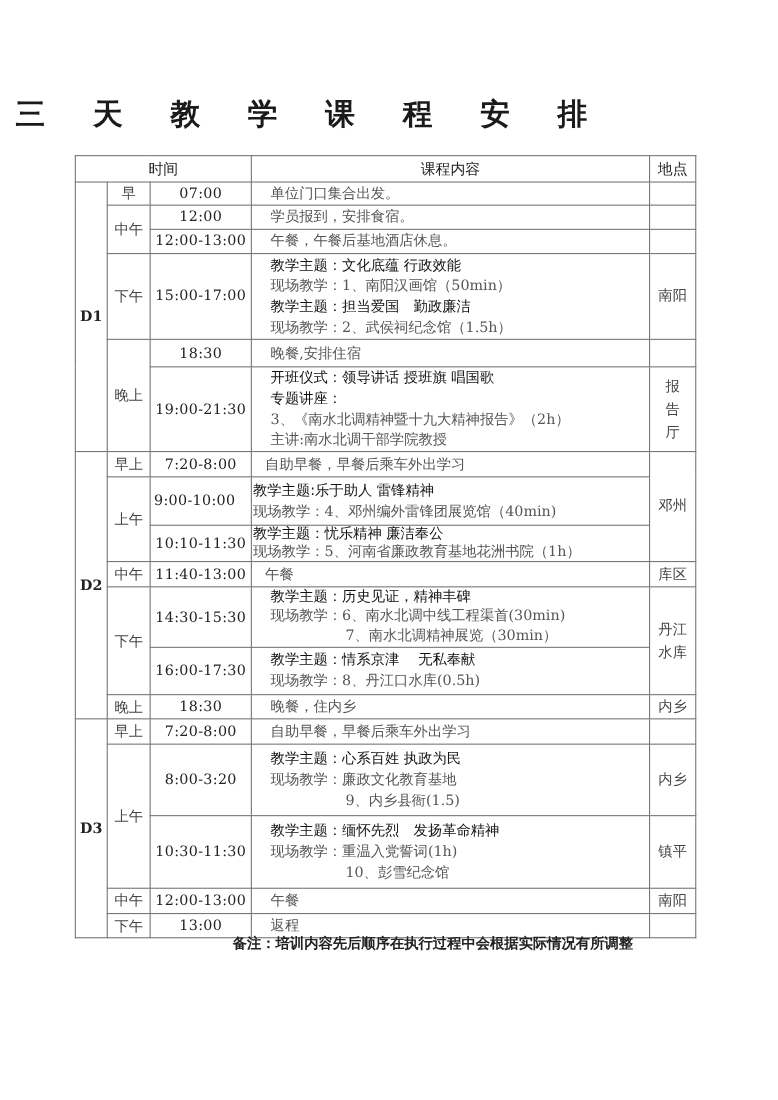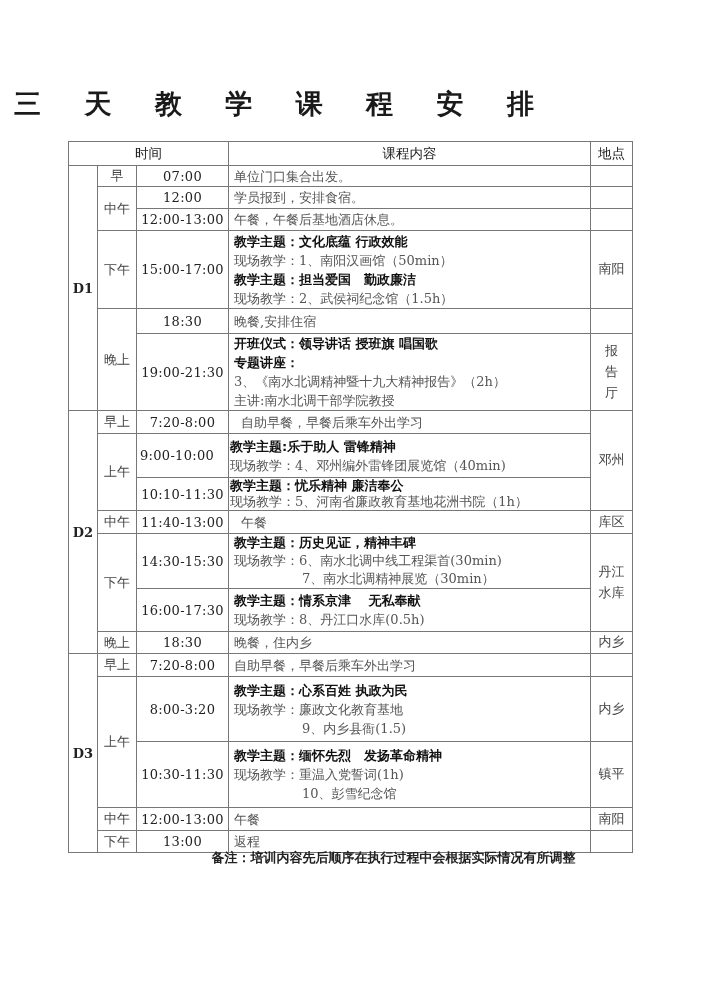--- a/index.html
+++ b/index.html
@@ -5,22 +5,22 @@
   html, body { margin:0; padding:0; background:#ffffff; }
   body { width:707px; height:1000px; position:relative; font-family:"DejaVu Serif", "Liberation Serif", serif; color:#222; }
   .title { position:absolute; top:86px; left:0; width:565px; text-align:center; font-size:27px; letter-spacing:17px; font-family:"DejaVu Sans", sans-serif; font-weight:bold; color:#1a1a1a; }
   table { position:absolute; top:141px; left:68px; width:564px; border-collapse:collapse; table-layout:fixed; font-size:13px; }
   td, th { border:1px solid #777; padding:0 3px; vertical-align:middle; font-weight:normal; }
   th { height:23px; font-size:13.5px; font-family:"DejaVu Sans", sans-serif; }
   .c { text-align:center; }
   .day { font-weight:bold; font-size:13px; }
   .period { font-family:"DejaVu Sans", sans-serif; color:#444; font-size:13px; text-align:center; }
   .time { text-align:center; font-size:13px; letter-spacing:0.3px; }
-  .content { text-align:left; color:#555; line-height:19px; padding-left:5px; }
-  .content .b { color:#111; font-weight:bold; font-family:"DejaVu Sans", sans-serif; }
+  .content { text-align:left; color:#555; line-height:19px; padding-left:17px; }
+  .content .b { color:#111; font-weight:normal; font-family:"DejaVu Sans", sans-serif; }
   .content .ind { padding-left:68px; }
   .loc { text-align:center; color:#444; font-family:Liberation Mono, monospace; font-size:13px; line-height:21px; }
   .note { position:absolute; top:849px; left:0; width:707px; text-align:center; font-size:13px; font-weight:bold; font-family:"DejaVu Sans", sans-serif; color:#222;margin-left:40px; }
 </style>
 </head>
 <body>
 
 <div class="title">三 天 教 学 课 程 安 排</div>
 
 <table>

